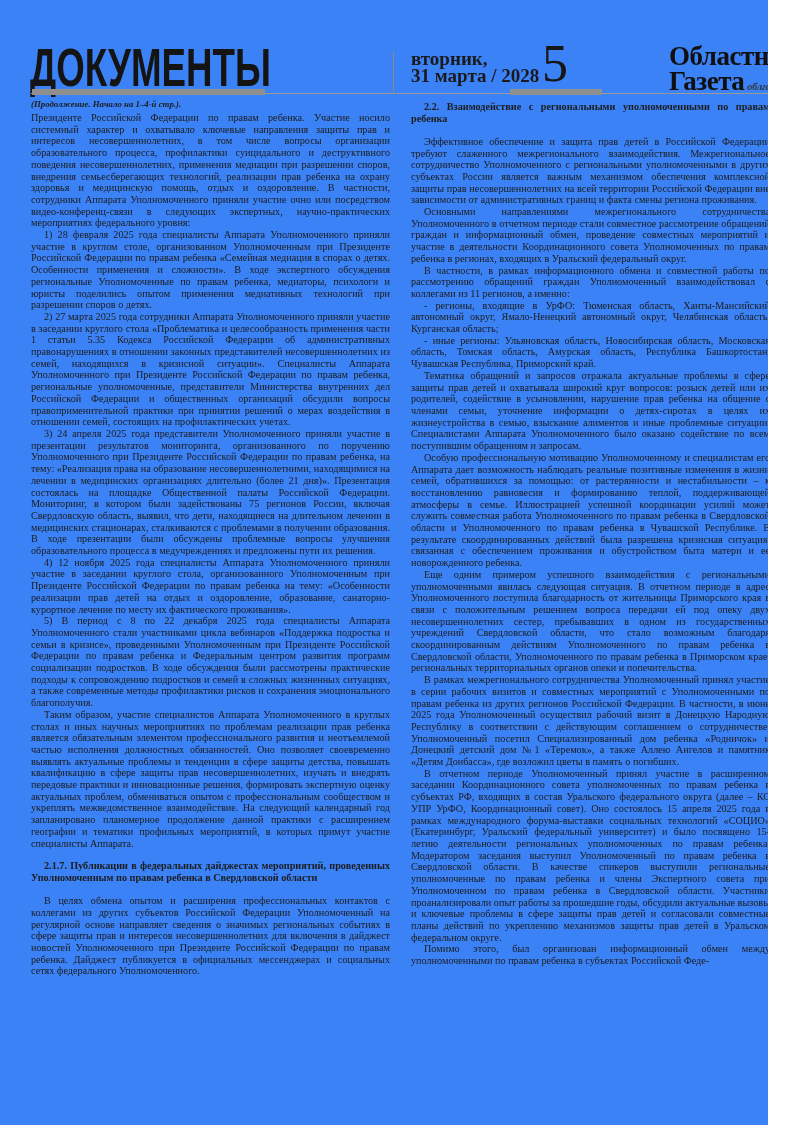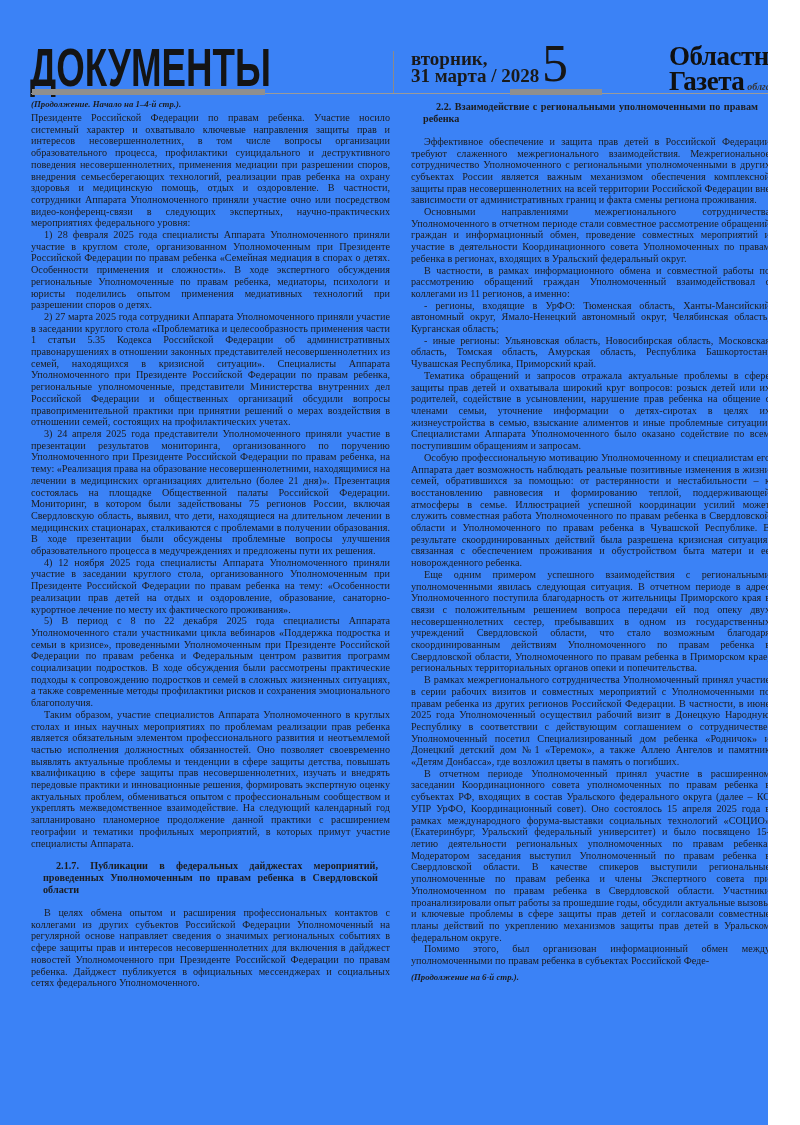--- a/index.html
+++ b/index.html
@@ -38,21 +38,21 @@
   
   .columns {
     position:absolute; left:31px; top:99px; width:739px;
     display:flex; gap:21px;
   }
   .col { flex:1 1 0; font-size:10.2px; line-height:11.7px; text-align:justify; hyphens:auto; }
   .col p { margin:0; text-indent:13px; }
   .col p.noindent { text-indent:0; }
   .col h3 {
     font-size:10.2px; line-height:11.9px; font-weight:bold;
-    margin:11px 12px; text-indent:13px; text-align:justify;
+    margin:11px 0; text-indent:13px; text-align:justify;
   }
   .col h3.first { margin-top:2px; margin-bottom:11px; }
   .note {
     text-indent:0 !important; text-align:left; font-weight:bold; font-style:italic;
     font-size:8.8px; line-height:11px; margin:0 0 2px 0 !important;
   }
   .note.bottom { margin-top:5px !important; }
 </style>
 </head>
 <body>
@@ -97,17 +97,16 @@
       <p>Основными направлениями межрегионального сотрудничества Уполномоченного в отчетном периоде стали совместное рассмотрение обращений граждан и информационный обмен, проведение совместных мероприятий и участие в деятельности Координационного совета Уполномоченных по правам ребенка в регионах, входящих в Уральский федеральный округ.</p>
       <p>В частности, в рамках информационного обмена и совместной работы по рассмотрению обращений граждан Уполномоченный взаимодействовал с коллегами из 11 регионов, а именно:</p>
       <p>- регионы, входящие в УрФО: Тюменская область, Ханты-Мансийский автономный округ, Ямало-Ненецкий автономный округ, Челябинская область, Курганская область;</p>
       <p>- иные регионы: Ульяновская область, Новосибирская область, Московская область, Томская область, Амурская область, Республика Башкортостан, Чувашская Республика, Приморский край.</p>
       <p>Тематика обращений и запросов отражала актуальные проблемы в сфере защиты прав детей и охватывала широкий круг вопросов: розыск детей или их родителей, содействие в усыновлении, нарушение прав ребенка на общение с членами семьи, уточнение информации о детях-сиротах в целях их жизнеустройства в семью, взыскание алиментов и иные проблемные ситуации. Специалистами Аппарата Уполномоченного было оказано содействие по всем поступившим обращениям и запросам.</p>
       <p>Особую профессиональную мотивацию Уполномоченному и специалистам его Аппарата дает возможность наблюдать реальные позитивные изменения в жизни семей, обратившихся за помощью: от растерянности и нестабильности – к восстановлению равновесия и формированию теплой, поддерживающей атмосферы в семье. Иллюстрацией успешной координации усилий может служить совместная работа Уполномоченного по правам ребенка в Свердловской области и Уполномоченного по правам ребенка в Чувашской Республике. В результате скоординированных действий была разрешена кризисная ситуация, связанная с обеспечением проживания и обустройством быта матери и ее новорожденного ребенка.</p>
       <p>Еще одним примером успешного взаимодействия с региональными уполномоченными явилась следующая ситуация. В отчетном периоде в адрес Уполномоченного поступила благодарность от жительницы Приморского края в связи с положительным решением вопроса передачи ей под опеку двух несовершеннолетних сестер, пребывавших в одном из государственных учреждений Свердловской области, что стало возможным благодаря скоординированным действиям Уполномоченного по правам ребенка в Свердловской области, Уполномоченного по правам ребенка в Приморском крае, региональных территориальных органов опеки и попечительства.</p>
       <p>В рамках межрегионального сотрудничества Уполномоченный принял участие в серии рабочих визитов и совместных мероприятий с Уполномоченными по правам ребенка из других регионов Российской Федерации. В частности, в июне 2025 года Уполномоченный осуществил рабочий визит в Донецкую Народную Республику в соответствии с действующим соглашением о сотрудничестве. Уполномоченный посетил Специализированный дом ребенка «Родничок» и Донецкий детский дом №1 «Теремок», а также Аллею Ангелов и памятник «Детям Донбасса», где возложил цветы в память о погибших.</p>
       <p>В отчетном периоде Уполномоченный принял участие в расширенном заседании Координационного совета уполномоченных по правам ребенка в субъектах РФ, входящих в состав Уральского федерального округа (далее – КС УПР УрФО, Координационный совет). Оно состоялось 15 апреля 2025 года в рамках международного форума-выставки социальных технологий «СОЦИО» (Екатеринбург, Уральский федеральный университет) и было посвящено 15-летию деятельности региональных уполномоченных по правам ребенка. Модератором заседания выступил Уполномоченный по правам ребенка в Свердловской области. В качестве спикеров выступили региональные уполномоченные по правам ребенка и члены Экспертного совета при Уполномоченном по правам ребенка в Свердловской области. Участники проанализировали опыт работы за прошедшие годы, обсудили актуальные вызовы и ключевые проблемы в сфере защиты прав детей и согласовали совместные планы действий по укреплению механизмов защиты прав детей в Уральском федеральном округе.</p>
       <p>Помимо этого, был организован информационный обмен между уполномоченными по правам ребенка в субъектах Российской Феде-</p>
-      <p class="note bottom">(Продолжение на 6-й стр.).</p>
     </section>
 
   </main>
 </div>
 
 </body></html>

